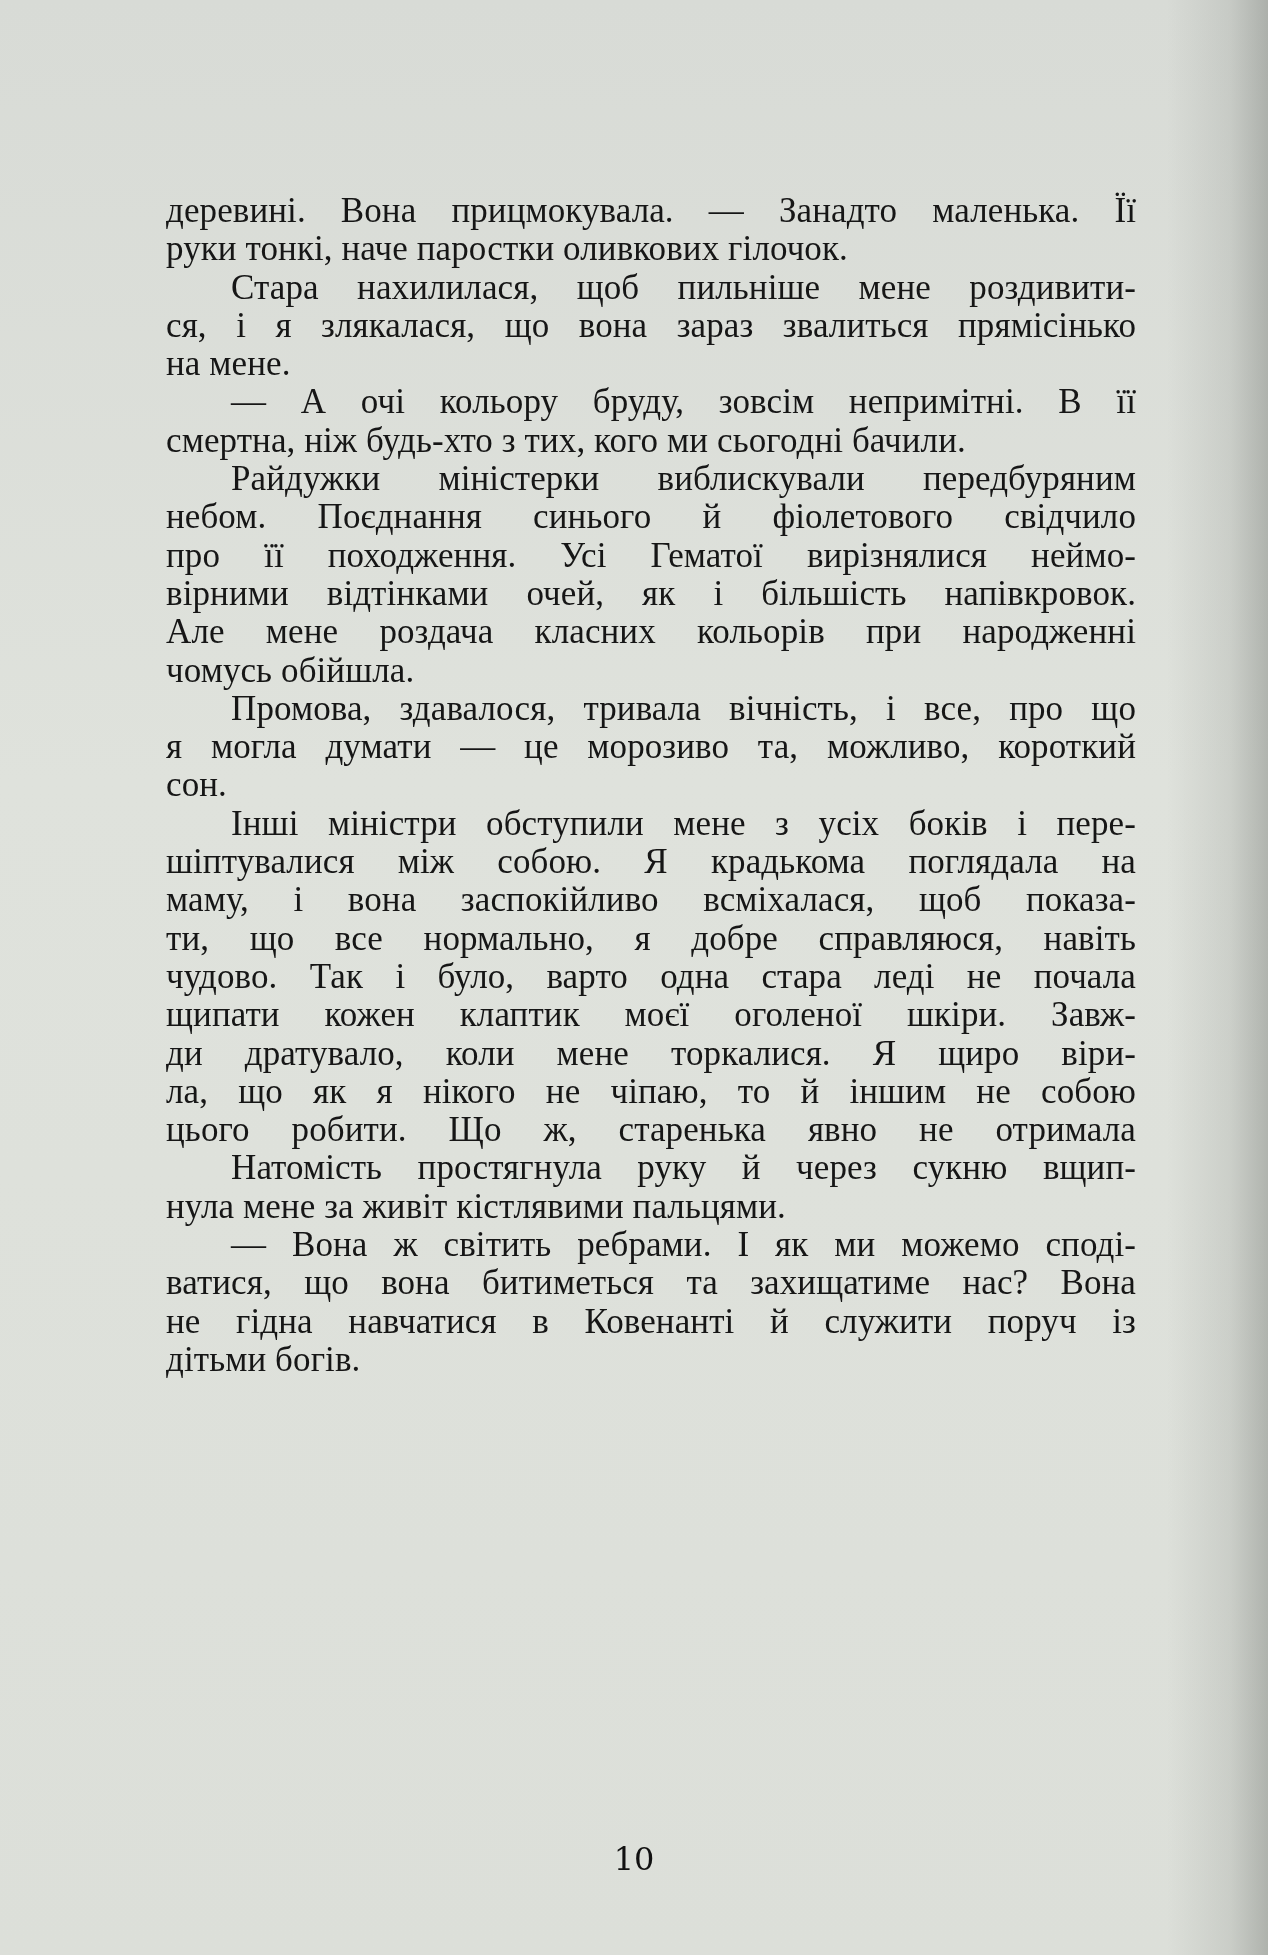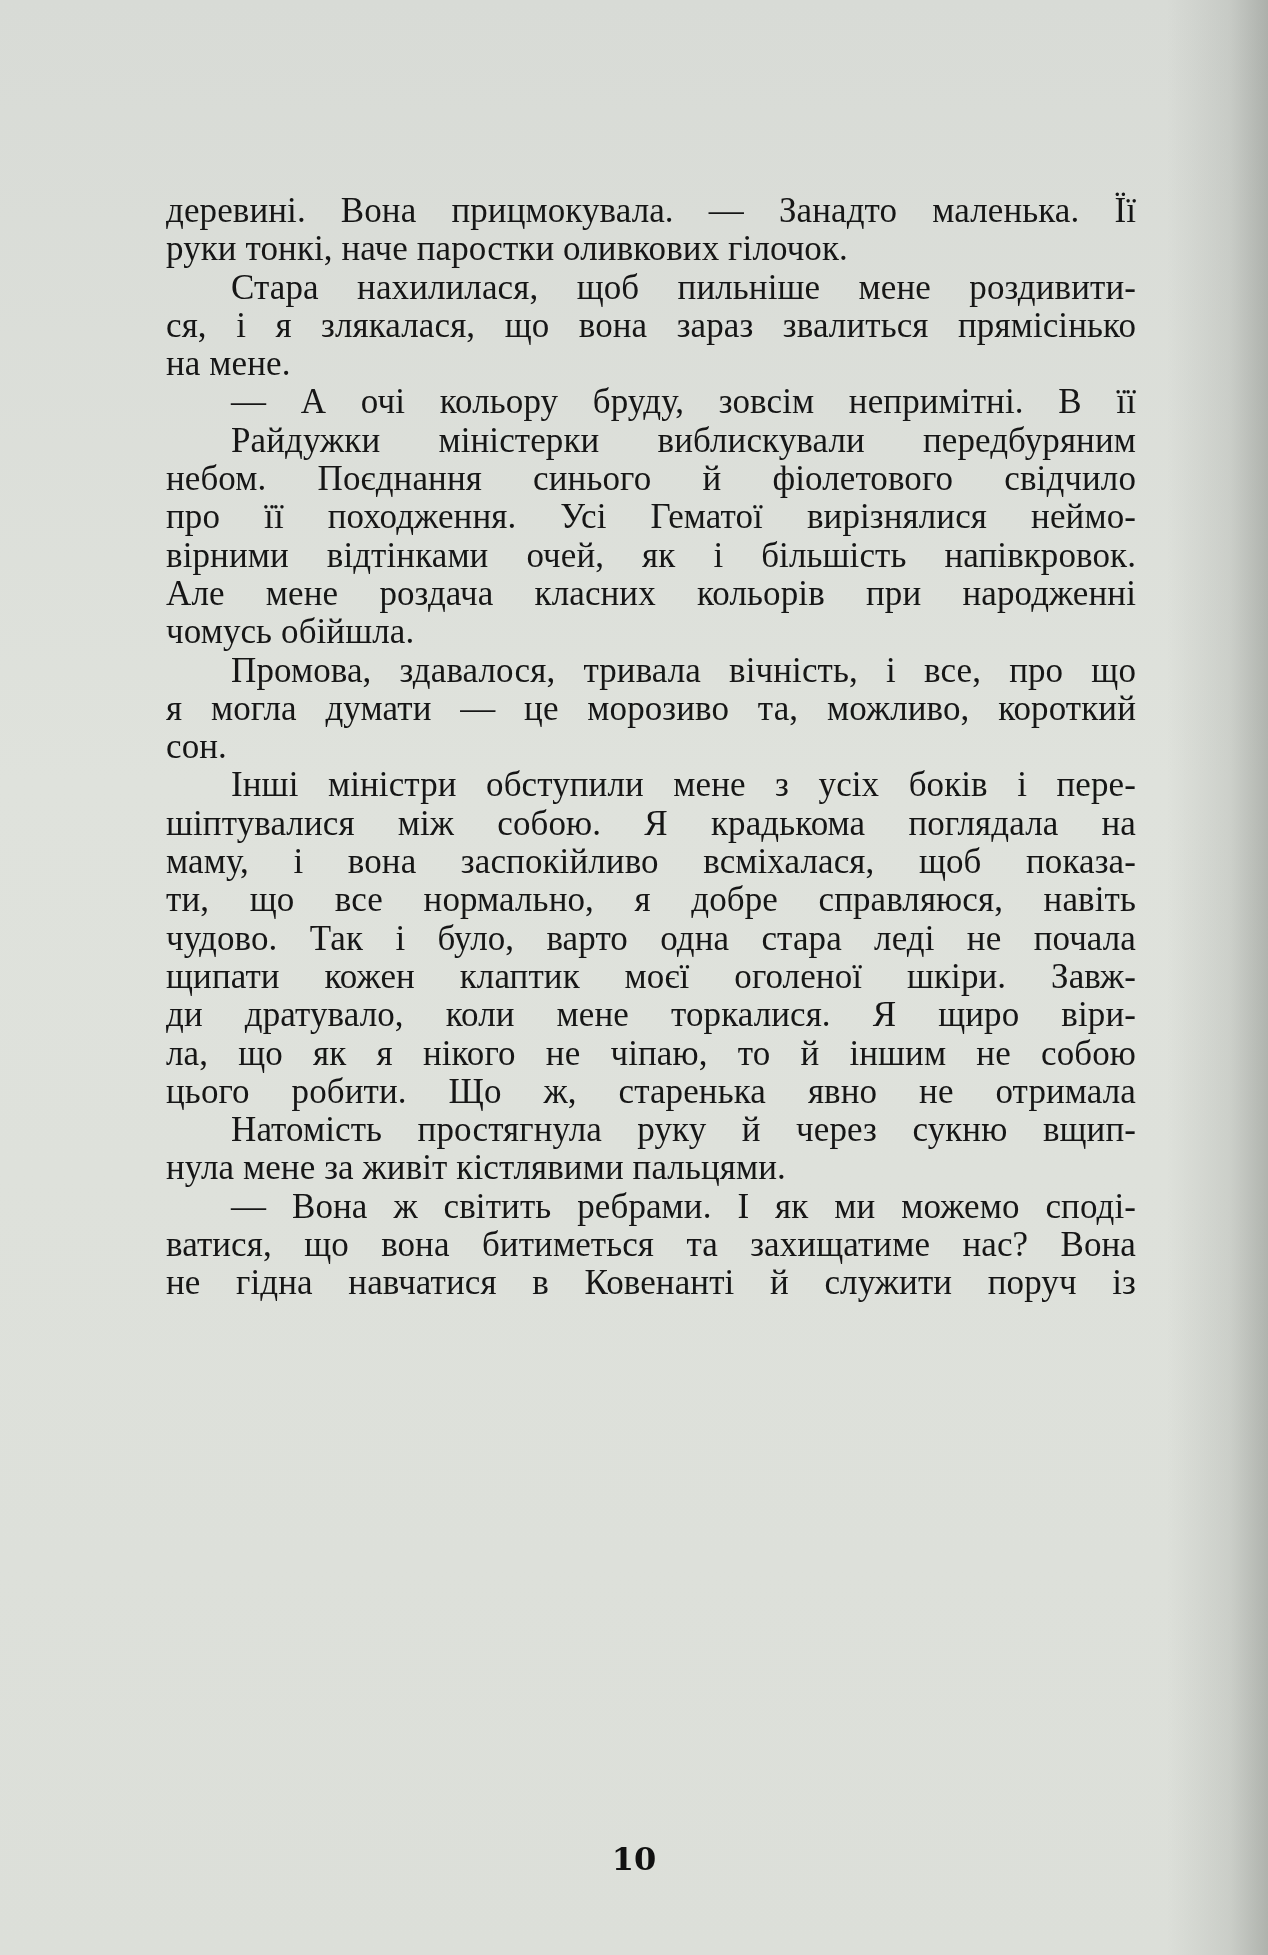--- a/index.html
+++ b/index.html
@@ -42,21 +42,21 @@
   }
   .line.last { text-align-last: left; }
   .line.indent { padding-left: 65px; }
   .page-number {
     position: absolute;
     left: 0;
     width: 1268px;
     top: 1840px;
     text-align: center;
     font-family: "DejaVu Serif", serif;
-    font-weight: bold;
+    font-weight: normal;
     font-size: 32px;
     color: #111;
   }
 </style>
 </head>
 <body>
 
 <div class="page">
   <div class="text-block">
 
@@ -66,20 +66,21 @@
     </p>
 
     <p class="para">
       <span class="line indent">Стара нахилилася, щоб пильніше мене роздивити-</span>
       <span class="line">ся, і я злякалася, що вона зараз звалиться прямісінько</span>
       <span class="line last">на мене.</span>
     </p>
 
     <p class="para">
       <span class="line indent">— А очі кольору бруду, зовсім непримітні. В її</span>
+      <span class="line last">смертна, ніж будь-хто з тих, кого ми сьогодні бачили.</span>
     </p>
 
     <p class="para">
       <span class="line indent">Райдужки міністерки виблискували передбуряним</span>
       <span class="line">небом. Поєднання синього й фіолетового свідчило</span>
       <span class="line">про її походження. Усі Гематої вирізнялися неймо-</span>
       <span class="line">вірними відтінками очей, як і більшість напівкровок.</span>
       <span class="line">Але мене роздача класних кольорів при народженні</span>
       <span class="line last">чомусь обійшла.</span>
     </p>
@@ -104,18 +105,19 @@
 
     <p class="para">
       <span class="line indent">Натомість простягнула руку й через сукню вщип-</span>
       <span class="line last">нула мене за живіт кістлявими пальцями.</span>
     </p>
 
     <p class="para">
       <span class="line indent">— Вона ж світить ребрами. І як ми можемо сподi-</span>
       <span class="line">ватися, що вона битиметься та захищатиме нас? Вона</span>
       <span class="line">не гідна навчатися в Ковенанті й служити поруч із</span>
+      <span class="line last">дітьми богів.</span>
     </p>
 
   </div>
 
   <div class="page-number">10</div>
 </div>
 
 </body></html>

